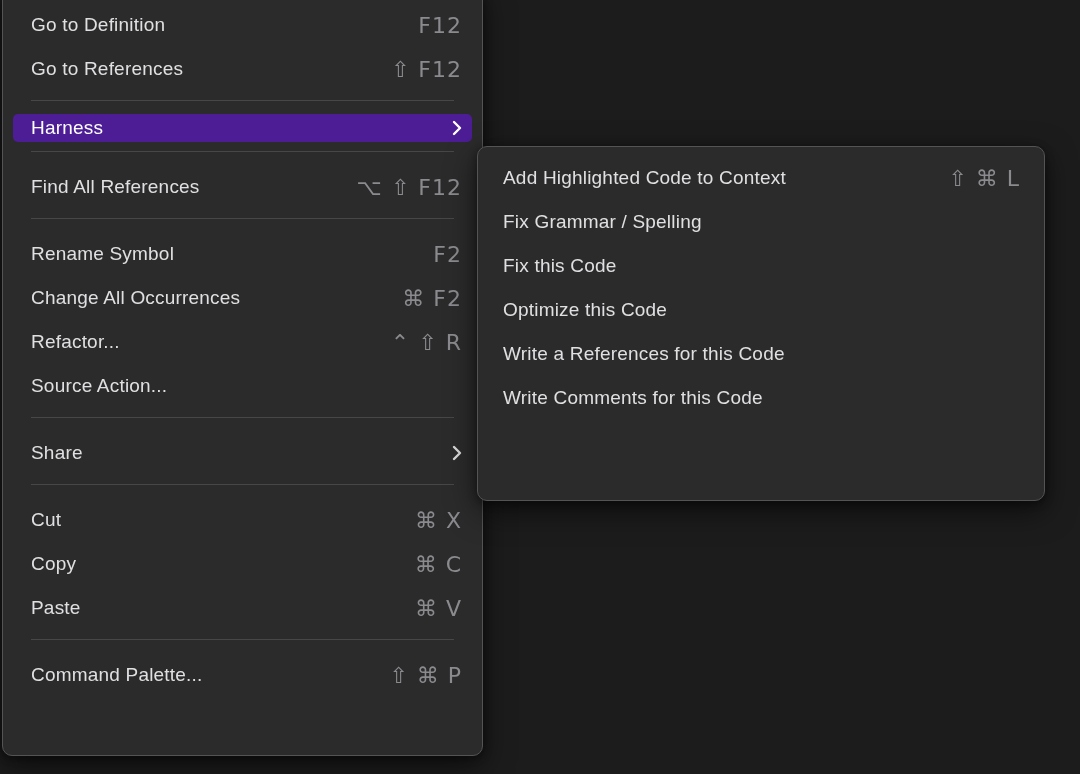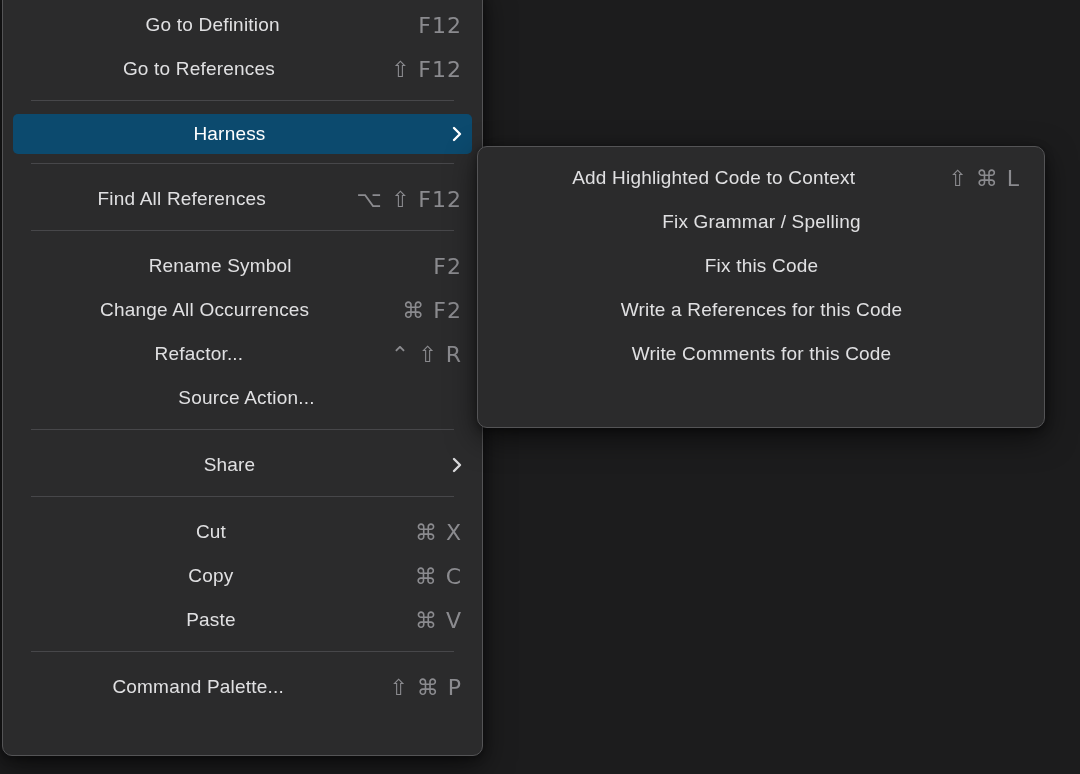--- a/index.html
+++ b/index.html
@@ -16,48 +16,48 @@
     border-radius:10px;
     box-shadow:0 10px 30px rgba(0,0,0,.55), 0 2px 8px rgba(0,0,0,.4);
     box-sizing:border-box;
   }
   .main-menu{
     left:2px;top:-14px;width:481px;height:770px;
     padding:16px 0 4px 0;
     z-index:1;
   }
   .submenu{
-    left:477px;top:146px;width:568px;height:282px;
+    left:477px;top:146px;width:568px;height:355px;
     padding:9px 0;
     z-index:2;
   }
   .mi{
     height:44px;display:flex;align-items:center;
     padding:0 20px 0 28px;
     font-size:19px;color:#e0e0e2;
     letter-spacing:.2px;
     box-sizing:border-box;
     cursor:default;
   }
   .submenu .mi{padding:0 24px 0 25px;}
-  .lab{flex:1 1 auto;white-space:nowrap;overflow:hidden;text-align:center;}
+  .lab{flex:1 1 auto;white-space:nowrap;overflow:hidden;}
   .sc{
     flex:0 0 auto;margin-left:24px;
     font-family:"DejaVu Sans","Liberation Sans",sans-serif;
     font-size:22px;color:#8b8b8f;letter-spacing:1px;
     white-space:nowrap;
   }
   .chev{
     flex:0 0 auto;margin-left:24px;display:flex;align-items:center;
     color:#d8d8da;
   }
   .mi.hl{
-    height:40px;margin:2px 10px;
+    height:28px;margin:2px 10px;
     padding:0 10px 0 18px;
-    background:#0c4a6e;
+    background:#4c1d95;
     border-radius:5px;
   }
   .mi.hl .lab{color:#ffffff;}
   .mi.hl .chev{color:#ffffff;}
   .sep{
     height:1px;background:#47474a;
     margin:9px 28px 13px 28px;
   }
 </style>
 </head>
@@ -160,20 +160,23 @@
   </div>
 
   <div class="mi">
     <span class="lab">Fix Grammar / Spelling</span>
   </div>
 
   <div class="mi">
     <span class="lab">Fix this Code</span>
   </div>
 
+  <div class="mi">
+    <span class="lab">Optimize this Code</span>
+  </div>
 
   <div class="mi">
     <span class="lab">Write a References for this Code</span>
   </div>
 
   <div class="mi">
     <span class="lab">Write Comments for this Code</span>
   </div>
 
 </div>

